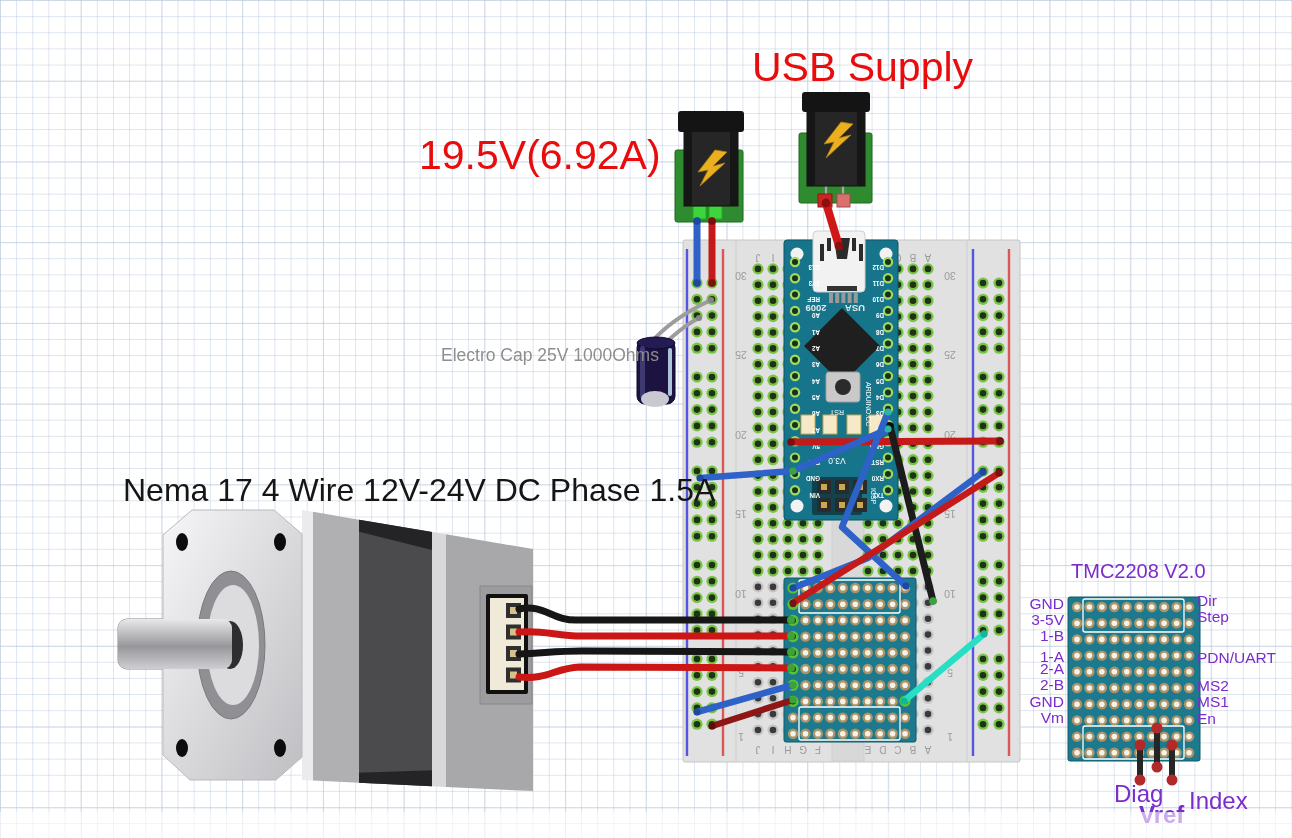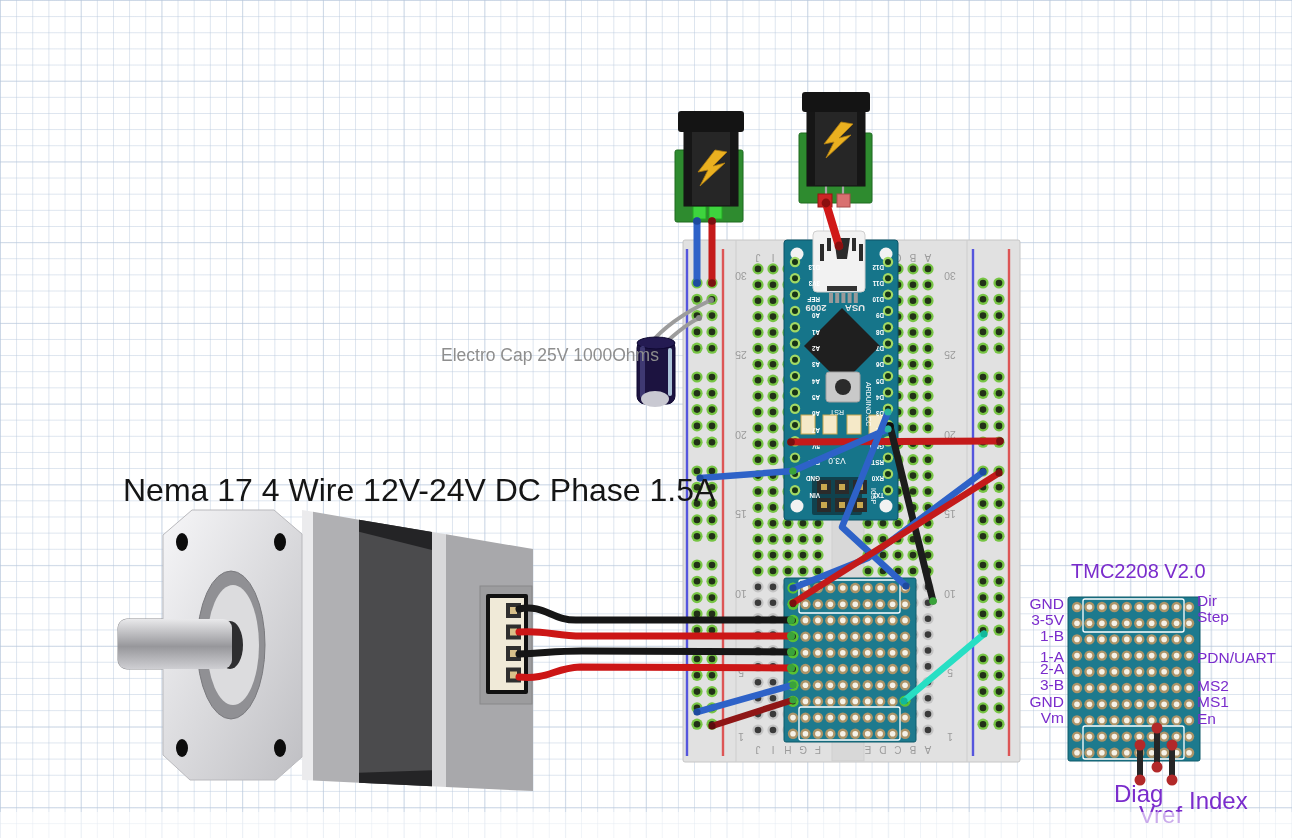--- a/index.html
+++ b/index.html
@@ -1583,39 +1583,41 @@
         <circle cx="793" cy="685" r="3.575" fill="#3aa33a"></circle>
         <path d="M712,726 L793,700" stroke="#8f1616" stroke-width="6.5" fill="none" stroke-linecap="round" stroke-linejoin="round"></path>
         <circle cx="712" cy="726" r="3.575" fill="#5e0d0d"></circle>
         <circle cx="793" cy="700" r="3.575" fill="#3aa33a"></circle>
         <path d="M904,701 L984,634" stroke="#27dfc4" stroke-width="6.5" fill="none" stroke-linecap="round" stroke-linejoin="round"></path>
         <circle cx="904" cy="701" r="3.575" fill="#12b79a"></circle>
         <circle cx="984" cy="634" r="3.575" fill="#12b79a"></circle>
       </g>
     </svg>
 
+  <div class="ann red-ann" style="left:752px;top:46px;">USB Supply</div>
+  <div class="ann red-ann" style="left:419px;top:134px;">19.5V(6.92A)</div>
   <div class="ann" style="left:441px;top:346px;font-size:17.5px;color:#8e8e8e;">Electro Cap 25V 1000Ohms</div>
   <div class="ann" style="left:123px;top:474px;font-size:32px;color:#151515;">Nema 17 4 Wire 12V-24V DC Phase 1.5A</div>
 
   <div class="ann purple" style="left:1071px;top:561px;font-size:20px;">TMC2208 V2.0</div>
 
   <div class="ann purple tmc-side tmc-left" style="top:596px;">GND</div>
   <div class="ann purple tmc-side tmc-left" style="top:612px;">3-5V</div>
   <div class="ann purple tmc-side tmc-left" style="top:628px;">1-B</div>
   <div class="ann purple tmc-side tmc-left" style="top:649px;">1-A</div>
   <div class="ann purple tmc-side tmc-left" style="top:661px;">2-A</div>
-  <div class="ann purple tmc-side tmc-left" style="top:677px;">3-B</div>
+  <div class="ann purple tmc-side tmc-left" style="top:677px;">2-B</div>
   <div class="ann purple tmc-side tmc-left" style="top:694px;">GND</div>
   <div class="ann purple tmc-side tmc-left" style="top:710px;">Vm</div>
 
   <div class="ann purple tmc-side tmc-right" style="top:593px;">Dir</div>
   <div class="ann purple tmc-side tmc-right" style="top:609px;">Step</div>
   <div class="ann purple tmc-side tmc-right" style="top:650px;">PDN/UART</div>
   <div class="ann purple tmc-side tmc-right" style="top:678px;">MS2</div>
   <div class="ann purple tmc-side tmc-right" style="top:694px;">MS1</div>
   <div class="ann purple tmc-side tmc-right" style="top:711px;">En</div>
 
   <div class="ann purple tmc-bot" style="left:1114px;top:781px;">Diag</div>
-  <div class="ann purple tmc-bot" style="left:1139px;top:802px;">Vref</div>
+  <div class="ann purple tmc-bot" style="left:1139px;top:802px;font-weight:bold;">Vref</div>
   <div class="ann purple tmc-bot" style="left:1165px;top:788px;margin-left:24px;">Index</div>
 
   <div class="bottom-band"></div>
 </div>
 
 </body></html>

